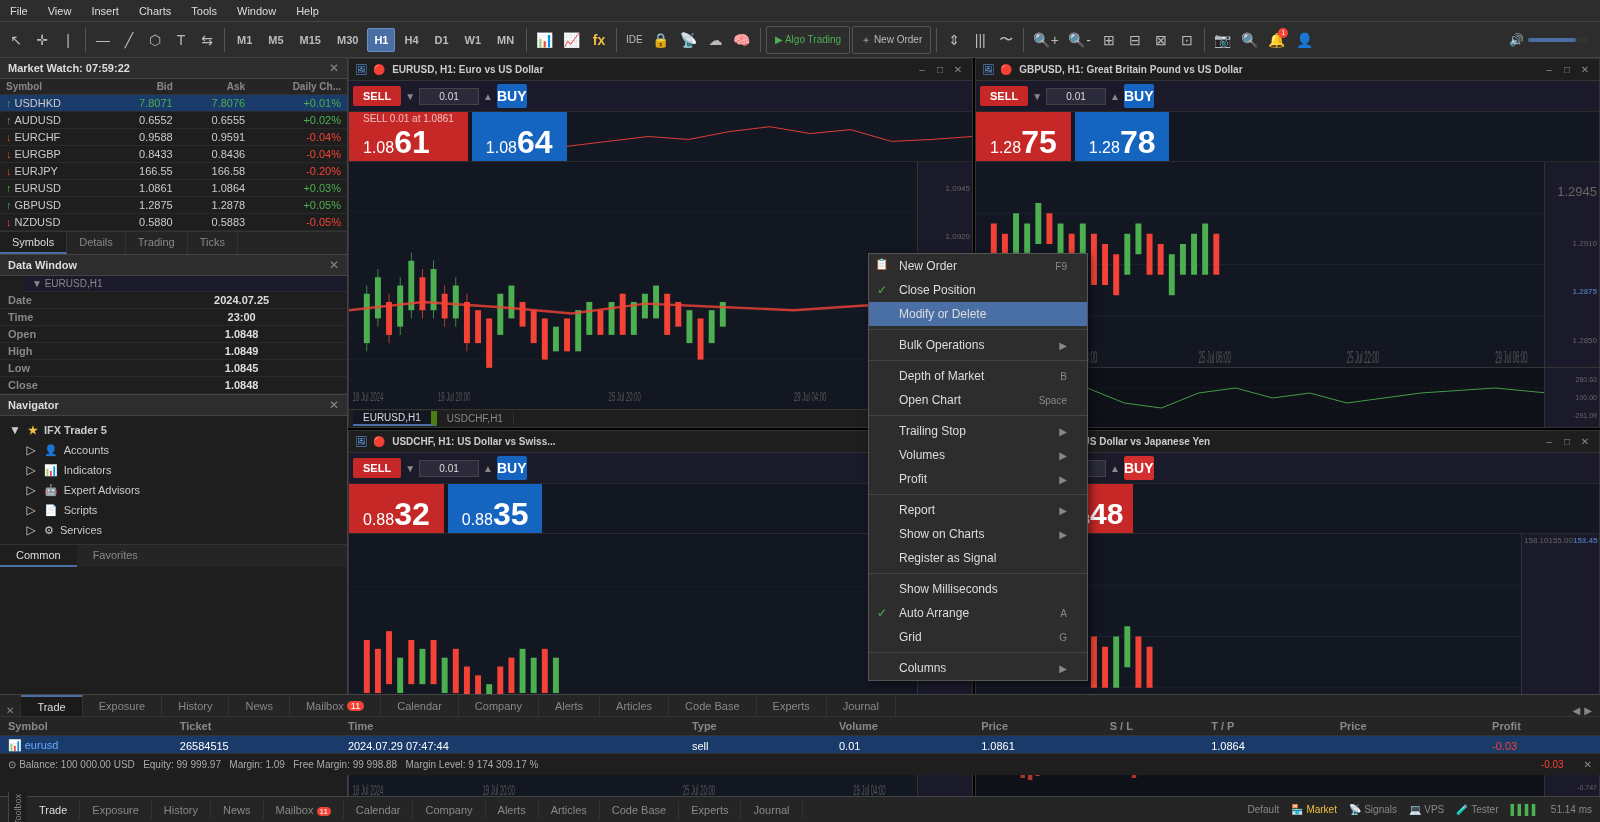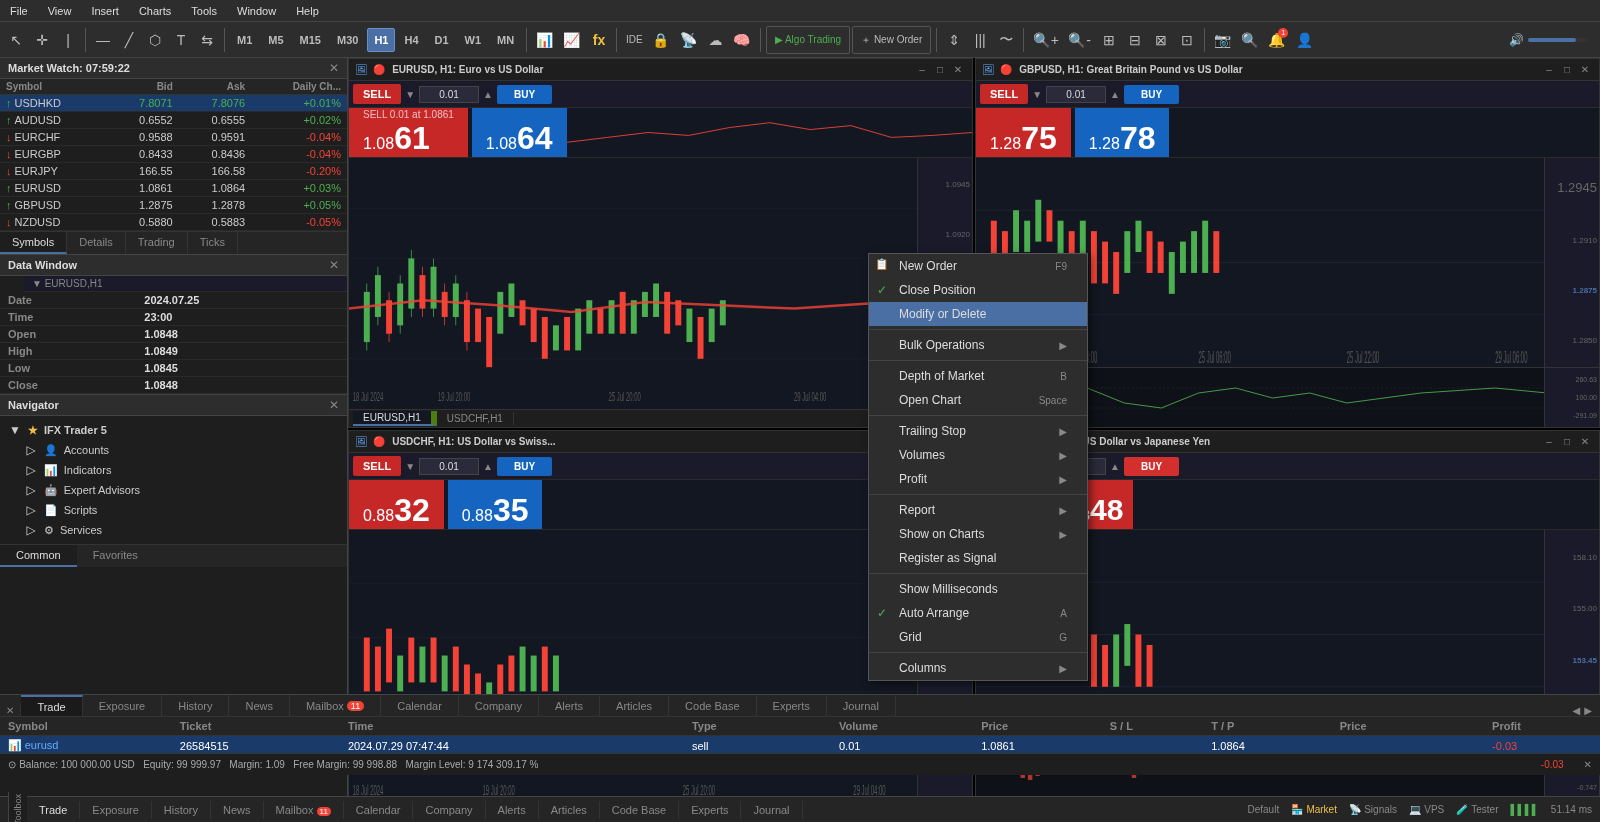--- a/index.html
+++ b/index.html
@@ -42,21 +42,21 @@
     
     
     .mw-tabs { display: flex; background: #252525; border-top: 1px solid #333; }
     .mw-tab { padding: 4px 12px; font-size: 11px; color: #888; cursor: pointer; border-right: 1px solid #333; }
     .mw-tab.active { color: #ddd; background: #1e1e1e; border-bottom: 2px solid #4a6fa5; }
     
     
     #data-window { flex: 0 0 auto; border-bottom: 1px solid #444; }
     .data-table { width: 100%; border-collapse: collapse; font-weight: bold; }
     .data-table td { padding: 2px 8px; font-size: 11px; border-bottom: 1px solid #2a2a2a; }
-    .data-table td:last-child { text-align: left; color: #ddd; }
+    .data-table td:last-child { text-align: center; color: #ddd; }
     .data-table td:first-child { color: #888; }
     
     
     #navigator { flex: 1; overflow-y: auto; }
     .nav-header { background: #2d2d2d; padding: 3px 8px; display: flex; align-items: center; justify-content: space-between; border-bottom: 1px solid #444; }
     .nav-tree { padding: 4px 0; }
     .nav-item { padding: 3px 8px 3px 16px; display: flex; align-items: center; gap: 6px; cursor: pointer; font-size: 11px; color: #ccc; }
     .nav-item.root { padding-left: 8px; font-weight: bold; }
     .nav-item .icon { width: 14px; height: 14px; display: inline-flex; align-items: center; justify-content: center; font-size: 12px; }
     .nav-tabs { display: flex; background: #252525; border-top: 1px solid #333; }
@@ -67,21 +67,21 @@
     #charts-area { flex: 1; display: flex; flex-direction: column; position: relative; background: #111; }
     
     #charts-grid { flex: 1; display: grid; grid-template-columns: 1fr 1fr; grid-template-rows: 1fr 1fr; gap: 2px; background: #000; }
     
     .chart-window { background: #131722; border: 1px solid #333; position: relative; overflow: hidden; display: flex; flex-direction: column; }
     .chart-title-bar { background: #1e1e1e; height: 22px; display: flex; align-items: center; padding: 0 6px; gap: 6px; border-bottom: 1px solid #333; min-height: 22px; }
     .chart-title { color: #ccc; font-size: 10px; font-weight: bold; flex: 1; }
     .chart-controls { display: flex; gap: 2px; }
     .chart-ctrl-btn { background: transparent; border: none; color: #888; cursor: pointer; font-size: 10px; width: 16px; height: 16px; display: flex; align-items: center; justify-content: center; }
     .sell-btn { background: #c62828; color: white; border: none; padding: 4px 10px; font-size: 11px; font-weight: bold; cursor: pointer; border-radius: 2px; }
-    .buy-btn { background: #1565c0; color: white; border: none; padding: 4px 17px; font-size: 10px; font-weight: bold; cursor: pointer; border-radius: 2px; }
+    .buy-btn { background: #1565c0; color: white; border: none; padding: 4px 0; font-size: 14px; font-weight: bold; cursor: pointer; border-radius: 2px; }
     .lot-input { background: #2a2a3a; border: 1px solid #444; color: #ddd; padding: 2px 4px; width: 60px; font-size: 10px; text-align: center; }
     
     
     .big-sell { background: #c62828; padding: 6px 14px; }
     .big-buy { background: #1565c0; padding: 6px 14px; }
     .big-price-label { color: rgba(255,255,255,0.7); font-size: 10px; }
     
     
     #context-menu { position: absolute; background: #2d2d2d; border: 1px solid #555; box-shadow: 3px 3px 8px rgba(0,0,0,0.5); z-index: 1000; width: 220px; font-size: 12px; }
     .ctx-item { padding: 5px 20px 5px 30px; color: #ddd; cursor: pointer; position: relative; display: flex; align-items: center; justify-content: space-between; }
@@ -726,21 +726,21 @@
               <rect x="230" y="55" width="8" height="20" fill="#f44336"></rect>
 
               <rect x="782" y="38" width="55" height="12" fill="#4a6fa5" rx="1"></rect>
               <text x="786" y="47" fill="white" font-size="8">153.45</text>
 
               <text x="5" y="98" fill="#555" font-size="8">18 Jul 2024</text>
               <text x="200" y="98" fill="#555" font-size="8">23 Jul 04:00</text>
               <text x="450" y="98" fill="#555" font-size="8">25 Jul 12:00</text>
               <text x="680" y="98" fill="#555" font-size="8">29 Jul 20:00</text>
             </svg>
-            <div style="position:absolute;right:0;top:0;bottom:0;width:55px;background:#1a1a2a;border-left:1px solid #333;display:flex;flex-direction:column;justify-content:space-around;padding:2px 2px;">
+            <div style="position:absolute;right:0;top:0;bottom:0;width:78px;background:#1a1a2a;border-left:1px solid #333;display:flex;flex-direction:row;justify-content:space-around;padding:2px 2px;">
               <div style="font-size:8px;color:#666;text-align:right;">158.10</div>
               <div style="font-size:8px;color:#666;text-align:right;">155.00</div>
               <div style="font-size:8px;color:#4a6fa5;text-align:right;font-weight:bold;">153.45</div>
               <div style="font-size:8px;color:#666;text-align:right;">152.00</div>
             </div>
           </div>
 
           <div style="height:60px;border-top:1px solid #333;background:#0e1117;position:relative;">
             <div style="position:absolute;top:2px;left:4px;font-size:8px;color:#888;">MACD(12,26,9) -0.081 -0.017</div>
             <svg width="100%" height="60" viewBox="0 0 840 60" preserveAspectRatio="none">

